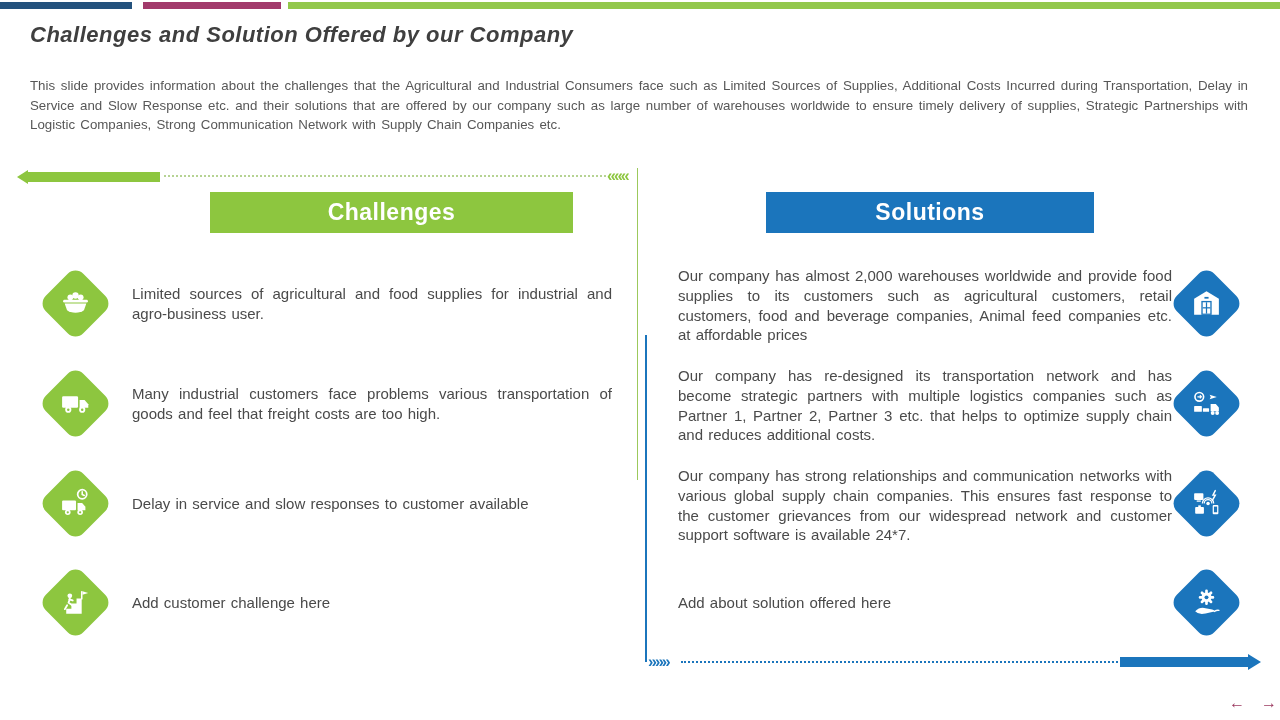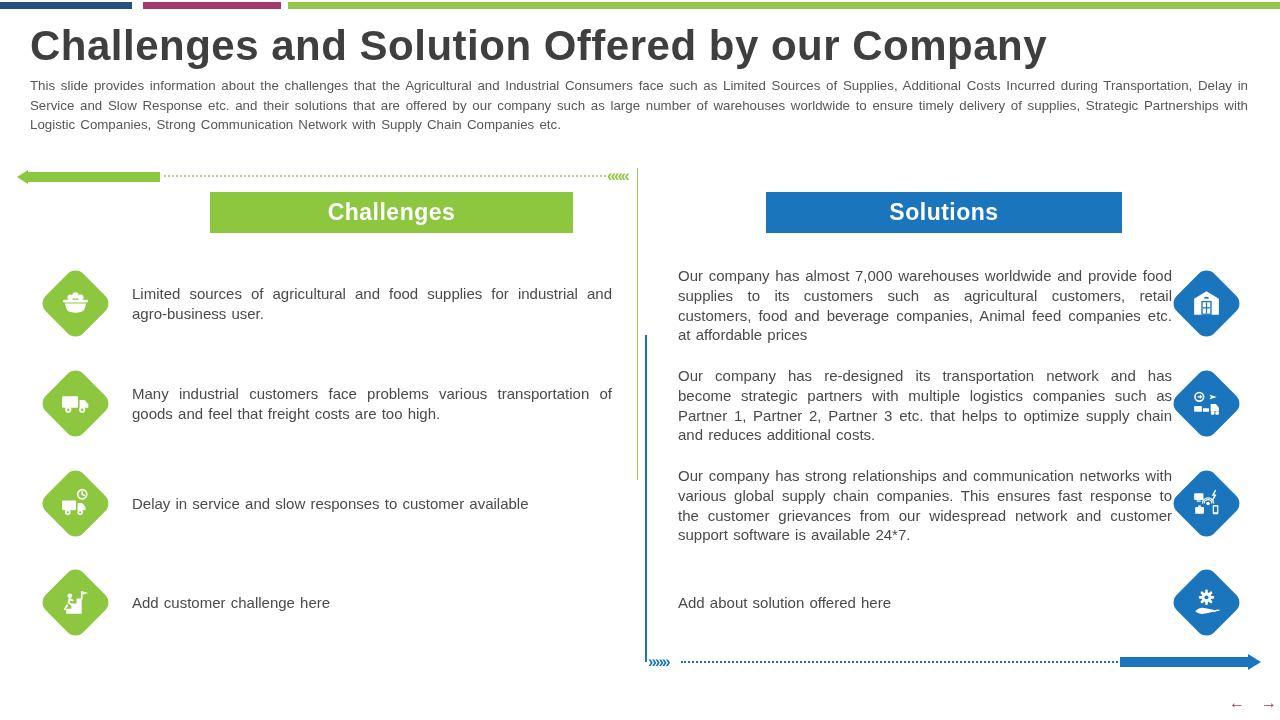--- a/index.html
+++ b/index.html
@@ -10,21 +10,21 @@
 
   
   .topbar { position:absolute; top:2px; height:7px; }
   .topbar.navy   { left:0;     width:132px; background:#24527d; }
   .topbar.purple { left:143px; width:138px; background:#a23a6b; }
   .topbar.green  { left:288px; width:992px; background:#93c84c; }
 
   
   .title {
     position:absolute; left:30px; top:22px; width:1100px;
-    font-size:42px; font-weight:bold; color:#3f3f3f; letter-spacing:0.5px;
+    font-size:22px; font-weight:bold; color:#3f3f3f; letter-spacing:0.5px;font-style:italic;
   }
   .subtitle {
     position:absolute; left:30px; top:76px; width:1218px;
     font-size:13.3px; line-height:1.48; color:#575757;
     text-align:justify; word-spacing:1.5px;
   }
 
   
   .arrow-bar { position:absolute; height:10px; }
   .arrow-bar.green { left:28px; top:172px; width:132px; background:#8dc63f; }
@@ -53,21 +53,21 @@
     border-left:13px solid #1b75bc;
   }
 
   
   .sec-header {
     position:absolute; top:192px; height:41px; display:flex;
     align-items:center; justify-content:center;
     color:#ffffff; font-size:23px; font-weight:bold; letter-spacing:0.5px;
   }
   .sec-header.challenges { left:210px; width:363px; background:#8dc63f; }
-  .sec-header.solutions  { left:766px; width:356px; background:#1b75bc; }
+  .sec-header.solutions  { left:766px; width:328px; background:#1b75bc; }
 
   
   .diamond {
     position:absolute; width:53px; height:53px; border-radius:11px;
     transform:rotate(45deg); display:flex; align-items:center; justify-content:center;
   }
   .diamond.green { background:#8dc63f; }
   .diamond.blue  { background:#1b75bc; }
   .diamond svg { transform:rotate(-45deg); width:33px; height:33px; display:block; }
 
@@ -150,21 +150,21 @@
     <svg viewBox="0 0 32 32" fill="#ffffff">
       <path d="M7 27 v-5 h5 v-5 h5 v-5 h5 v15 z"></path>
       <rect x="21.3" y="5" width="1.5" height="8"></rect>
       <path d="M22.8 5 l5.5 1.7 -5.5 1.7 z"></path>
       <circle cx="10.5" cy="9.5" r="2.3"></circle>
       <path d="M10.5 12 l-1.2 4.2 3.2 2.2 m-2.6-5.4 3.4 1 m-5.4 4.6 -2.2 3.8" fill="none" stroke="#ffffff" stroke-width="1.8" stroke-linecap="round"></path>
     </svg>
   </div>
   <p class="item-text c-text" style="top:593px;">Add customer challenge here</p>
 
-  <p class="item-text s-text" style="top:266px;">Our company has almost 7,000 warehouses worldwide and provide food supplies to its customers such as agricultural customers, retail customers, food and beverage companies, Animal feed companies etc. at affordable prices</p>
+  <p class="item-text s-text" style="top:266px;">Our company has almost 2,000 warehouses worldwide and provide food supplies to its customers such as agricultural customers, retail customers, food and beverage companies, Animal feed companies etc. at affordable prices</p>
   <div class="diamond blue" style="left:1180px; top:277px;">
     <svg viewBox="0 0 32 32" fill="#ffffff">
       <path d="M16 4 L28 11.5 V27 H4 V11.5 Z"></path>
       <rect x="14" y="9.6" width="4" height="1.7" fill="#1b75bc"></rect>
       <rect x="11" y="13.5" width="10" height="13.5" fill="#1b75bc"></rect>
       <rect x="12.3" y="14.8" width="7.4" height="11" fill="#ffffff"></rect>
       <rect x="15.4" y="14.8" width="1.2" height="11" fill="#1b75bc"></rect>
       <rect x="12.3" y="19.6" width="7.4" height="1.2" fill="#1b75bc"></rect>
     </svg>
   </div>

